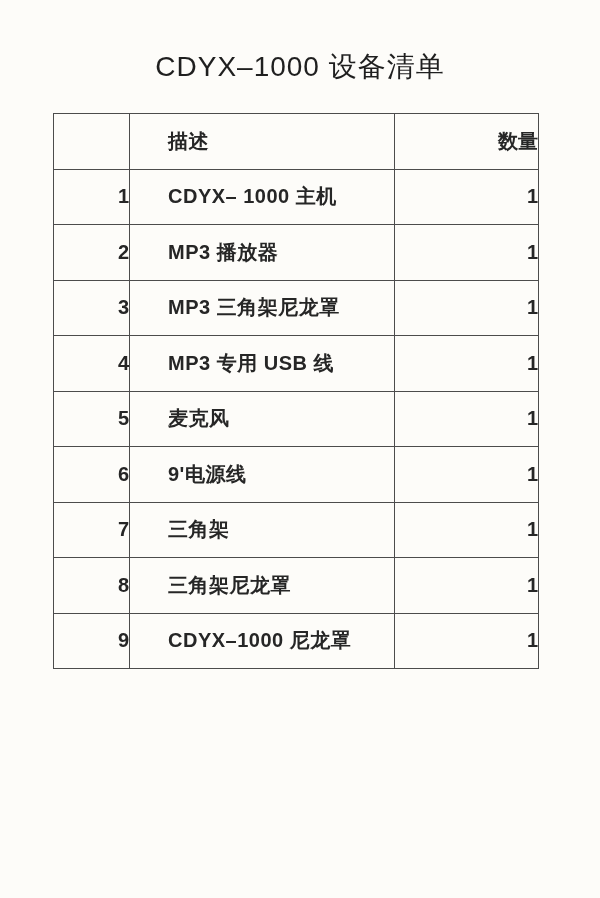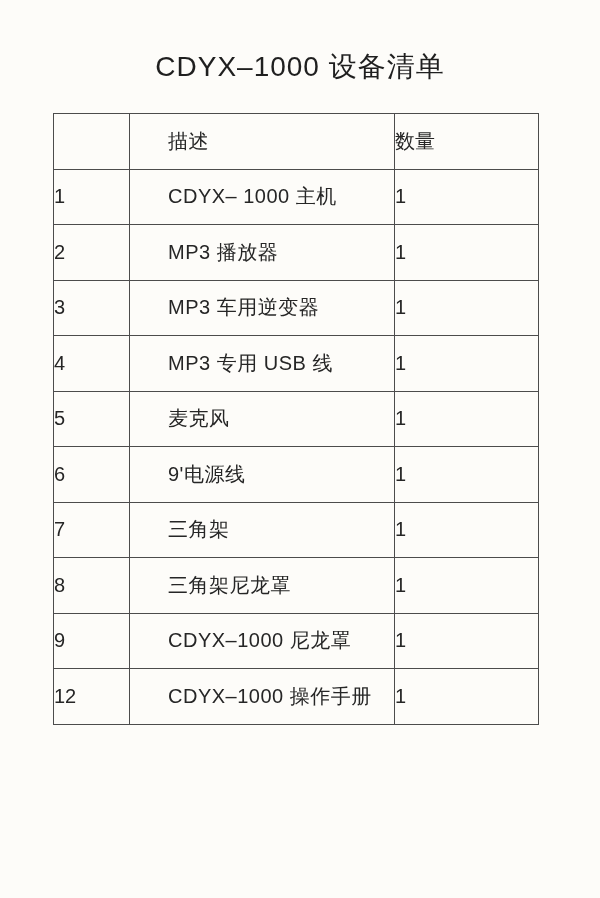--- a/index.html
+++ b/index.html
@@ -40,28 +40,28 @@
     background: #fdfcf9;
   }
   .equip-table col.c-no  { width: 76px; }
   .equip-table col.c-desc{ width: 265px; }
   .equip-table col.c-qty { width: 144px; }
   .equip-table th,
   .equip-table td {
     border: 1.5px solid #4c4c4c;
     height: 54.5px;
     font-size: 20px;
-    font-weight: normal;
+    font-weight: bold;
     color: #262626;
     padding: 0;
     vertical-align: middle;
   }
   .equip-table .cell-no,
   .equip-table .cell-qty {
-    text-align: left;
+    text-align: right;
   }
   .equip-table .cell-desc {
     text-align: left;
     padding-left: 38px;
     letter-spacing: 0.5px;
   }
 </style>
 </head>
 <body>
 
@@ -88,21 +88,21 @@
         <td class="cell-desc">CDYX– 1000 主机</td>
         <td class="cell-qty">1</td>
       </tr>
       <tr>
         <td class="cell-no">2</td>
         <td class="cell-desc">MP3 播放器</td>
         <td class="cell-qty">1</td>
       </tr>
       <tr>
         <td class="cell-no">3</td>
-        <td class="cell-desc">MP3 车用逆变器</td>
+        <td class="cell-desc">MP3 三角架尼龙罩</td>
         <td class="cell-qty">1</td>
       </tr>
       <tr>
         <td class="cell-no">4</td>
         <td class="cell-desc">MP3 专用 USB 线</td>
         <td class="cell-qty">1</td>
       </tr>
       <tr>
         <td class="cell-no">5</td>
         <td class="cell-desc">麦克风</td>
@@ -121,21 +121,16 @@
       <tr>
         <td class="cell-no">8</td>
         <td class="cell-desc">三角架尼龙罩</td>
         <td class="cell-qty">1</td>
       </tr>
       <tr>
         <td class="cell-no">9</td>
         <td class="cell-desc">CDYX–1000 尼龙罩</td>
         <td class="cell-qty">1</td>
       </tr>
-      <tr>
-        <td class="cell-no">12</td>
-        <td class="cell-desc">CDYX–1000 操作手册</td>
-        <td class="cell-qty">1</td>
-      </tr>
     </tbody>
   </table>
 
 </div>
 
 </body></html>

